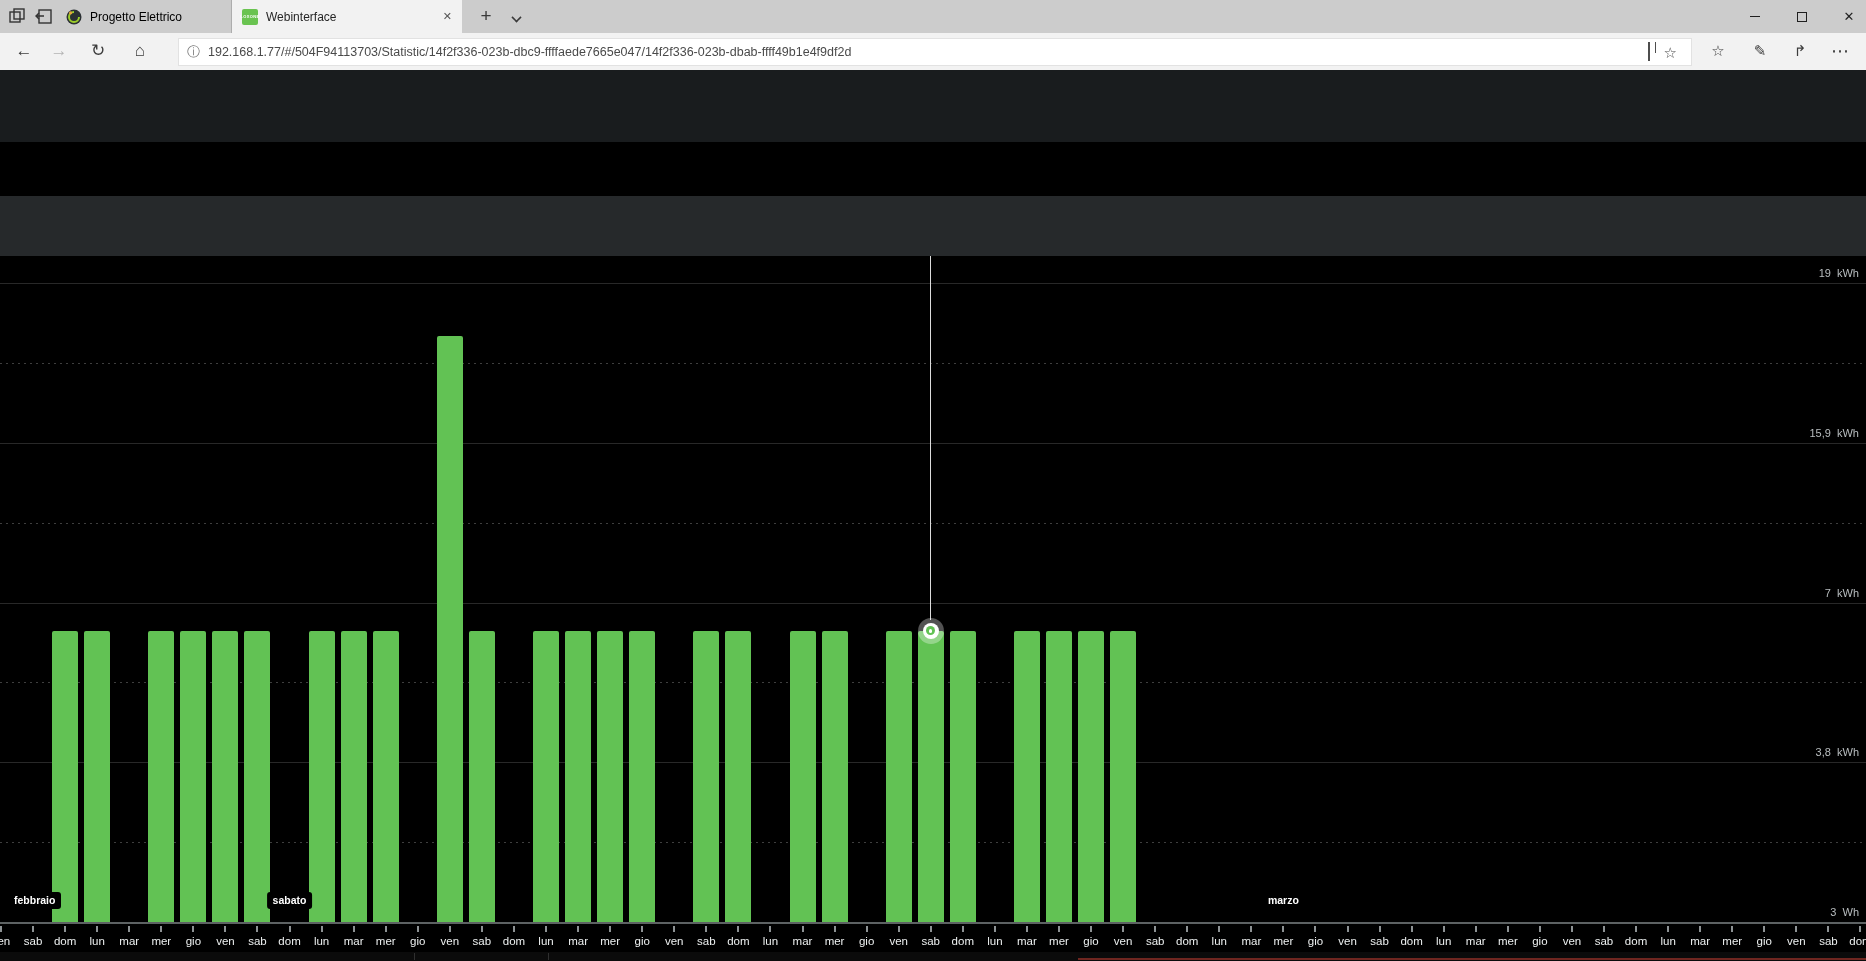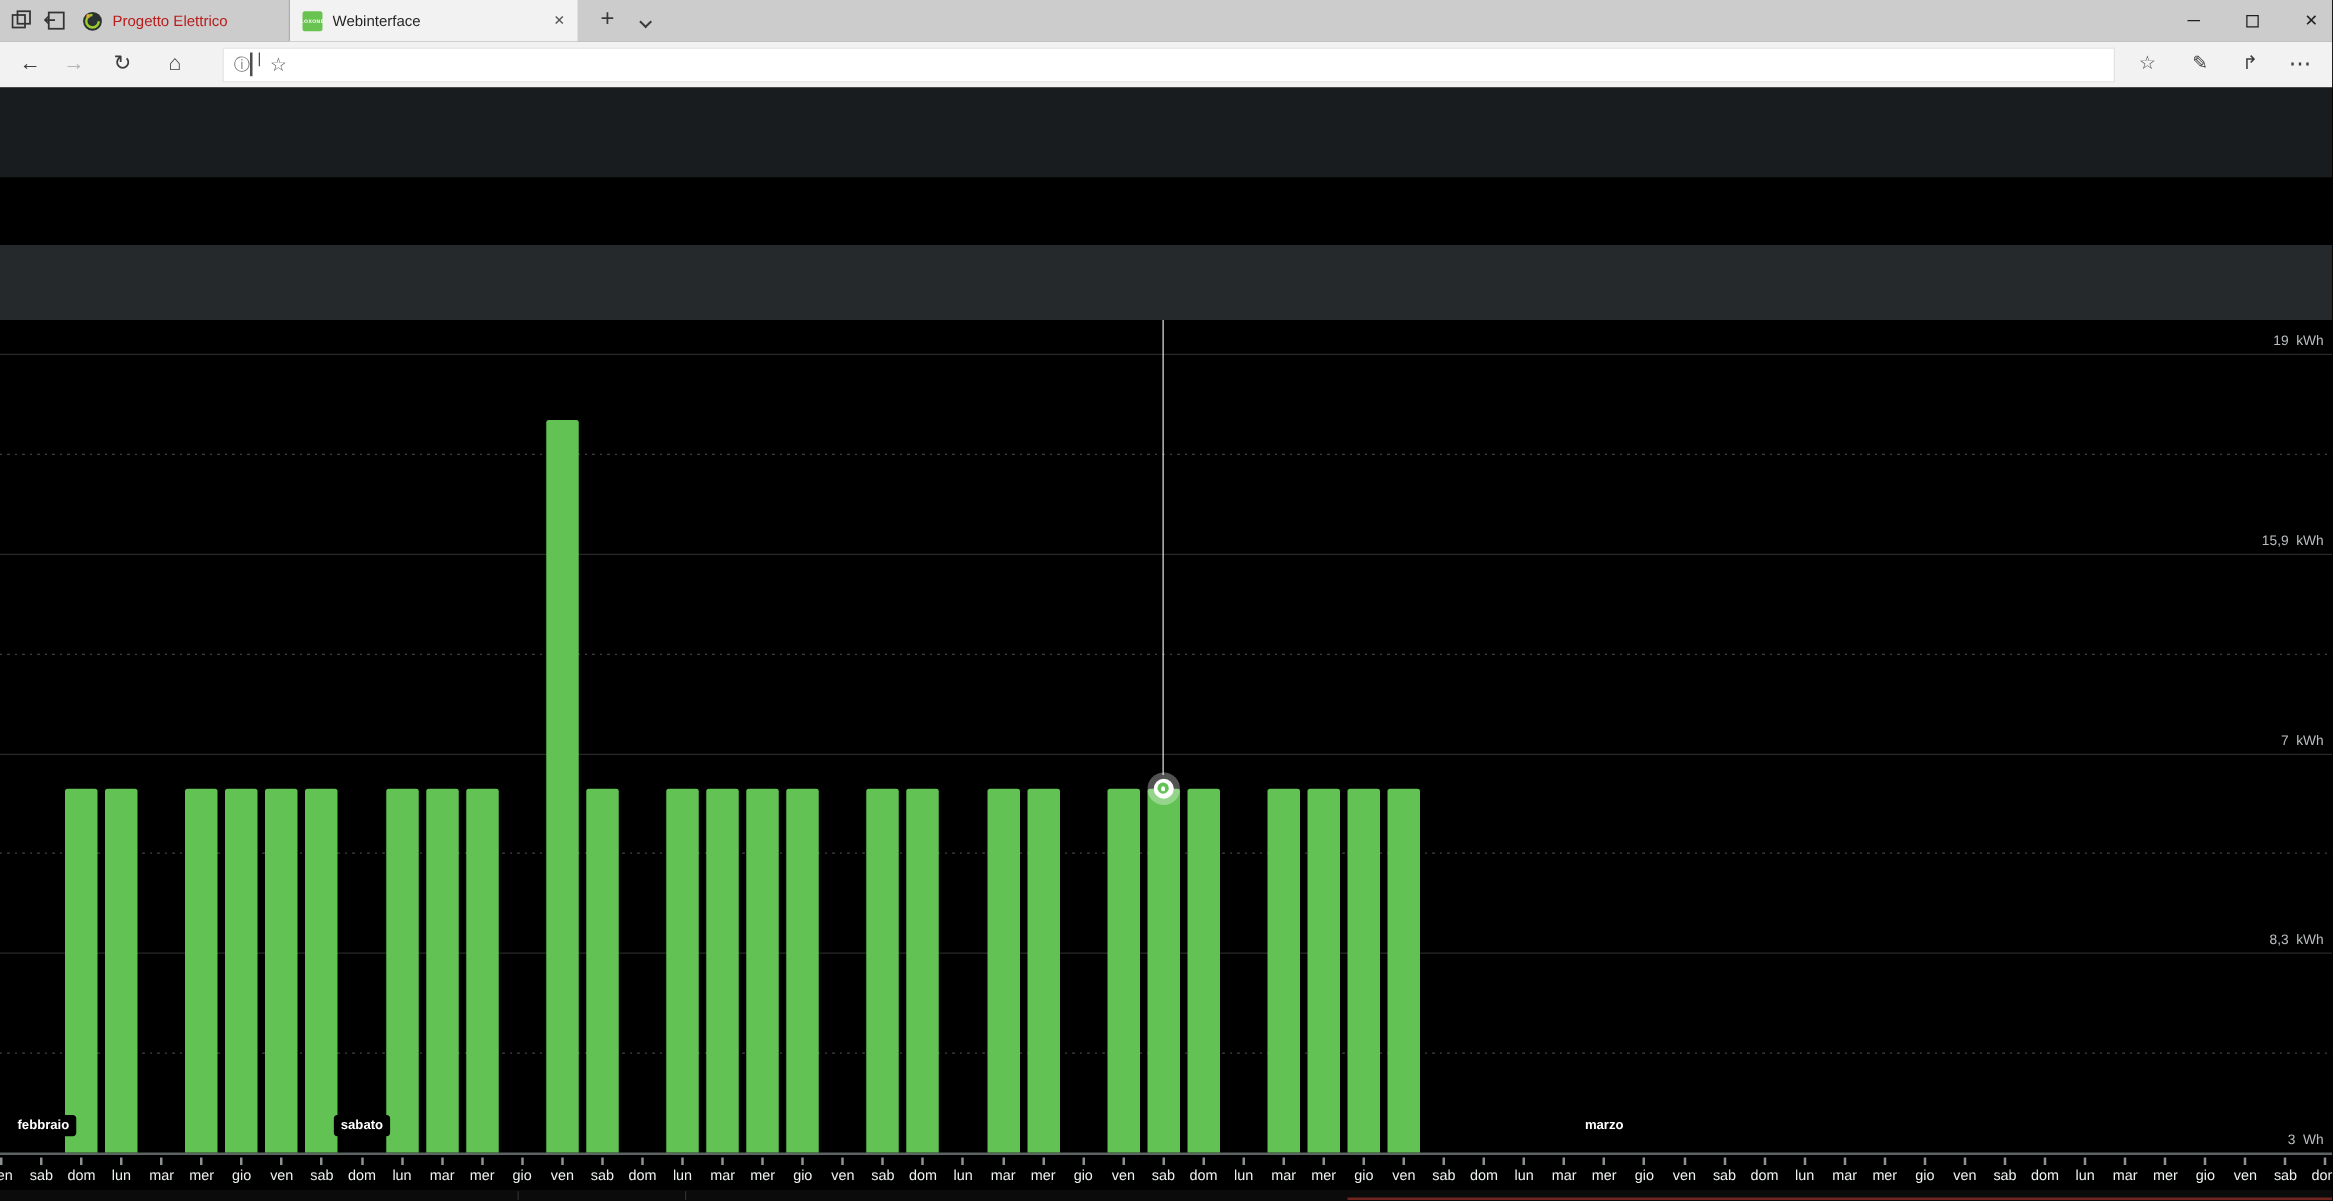--- a/index.html
+++ b/index.html
@@ -6,21 +6,21 @@
   html,body { background:#000; }
   body { font-family:"Liberation Sans", sans-serif; }
   .screen { position:relative; width:1866px; height:961px; overflow:hidden; background:#000; }
 
   
   .tabbar { position:absolute; left:0; top:0; width:1866px; height:33px; background:#cccccc; }
   .tabtool { position:absolute; top:8px; width:17px; height:17px; color:#333; cursor:pointer; }
   .tab { position:absolute; top:0; height:33px; display:flex; align-items:center; cursor:pointer; }
   .tab.inactive { left:56px; width:176px; border-right:1px solid #adadad; }
   .tab.active { left:232px; width:230px; background:#f2f2f2; }
-  .tab .title { font-size:12px; color:#b91c1c; margin-left:8px; white-space:nowrap; overflow:hidden; }
+  .tab .title { font-size:12px; color:#000000; margin-left:8px; white-space:nowrap; overflow:hidden; }
   .tab.active .title { color:#262626; }
   .favicon { width:16px; height:16px; margin-left:10px; flex:none; }
   .fav-green { background:#69c350; border-radius:2px; display:flex; align-items:center; justify-content:center;
                color:#fff; font-size:4px; font-weight:bold; letter-spacing:.4px; }
   .tabclose { margin-left:auto; margin-right:10px; font-size:11px; color:#555; cursor:pointer; }
   .newtab { position:absolute; left:470px; top:0; width:32px; height:33px; text-align:center;
             font-size:19px; line-height:31px; color:#3a3a3a; cursor:pointer; }
   .tabchev { position:absolute; left:512px; top:13px; width:9px; height:9px; border-right:2px solid #3a3a3a;
              border-bottom:2px solid #3a3a3a; transform:rotate(45deg) scale(.8); cursor:pointer; }
   .winbtn { position:absolute; top:0; width:46px; height:33px; display:flex; align-items:center;
@@ -132,20 +132,21 @@
   </div>
 
   <div class="toolbar">
     <div class="navico" style="left:7px">←</div>
     <div class="navico disabled" style="left:42px">→</div>
     <div class="navico" style="left:81px">↻</div>
     <div class="navico" style="left:123px">⌂</div>
 
     <div class="urlfield">
       <span class="infoico">ⓘ</span>
+      <span class="urltext">192.168.1.77/#/504F94113703/Statistic/14f2f336-023b-dbc9-ffffaede7665e047/14f2f336-023b-dbab-ffff49b1e4f9df2d</span>
       <span class="fieldico"><span class="bookico"></span></span>
       <span class="fieldico starico">☆</span>
     </div>
 
     <div class="tbico" style="left:1700px">☆</div>
     <div class="tbico" style="left:1742px">✎</div>
     <div class="tbico" style="left:1782px">↱</div>
     <div class="tbico" style="left:1822px; font-size:18px">⋯</div>
   </div>
 
@@ -176,21 +177,21 @@
       <div class="grid-minor" style="top: 266.625px;"></div>
       <div class="grid-minor" style="top: 426.375px;"></div>
       <div class="grid-minor" style="top: 586.125px;"></div>
       <div class="grid-major" style="top: 27px;"></div>
       <div class="ylabel" style="top: 11px;">19  kWh</div>
       <div class="grid-major" style="top: 186.75px;"></div>
       <div class="ylabel" style="top: 170.75px;">15,9  kWh</div>
       <div class="grid-major" style="top: 346.5px;"></div>
       <div class="ylabel" style="top: 330.5px;">7  kWh</div>
       <div class="grid-major" style="top: 506.25px;"></div>
-      <div class="ylabel" style="top: 490.25px;">8,3  kWh</div>
+      <div class="ylabel" style="top: 490.25px;">3,8  kWh</div>
       <div class="zeroline" style="top: 666px;"></div>
       <div class="ylabel" style="top: 650px;">3  Wh</div>
       <div class="xtick" style="left: 0px; top: 670px;"></div>
       <div class="xlabel" style="left: 1px; top: 679px;">ven</div>
       <div class="xtick" style="left: 32.06px; top: 670px;"></div>
       <div class="xlabel" style="left: 33.06px; top: 679px;">sab</div>
       <div class="xtick" style="left: 64.12px; top: 670px;"></div>
       <div class="xlabel" style="left: 65.12px; top: 679px;">dom</div>
       <div class="xtick" style="left: 96.18px; top: 670px;"></div>
       <div class="xlabel" style="left: 97.18px; top: 679px;">lun</div>

